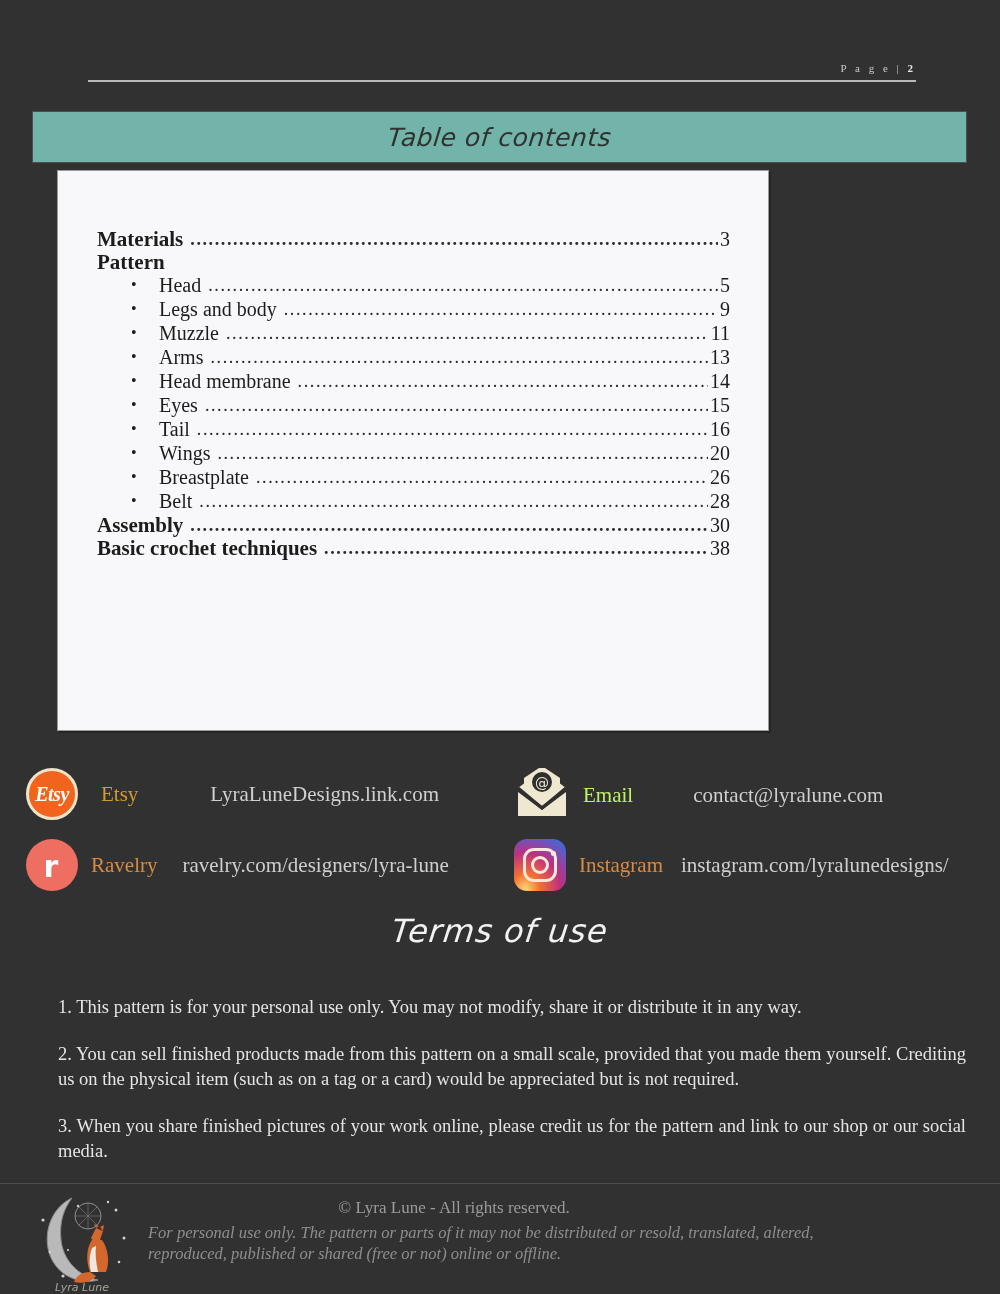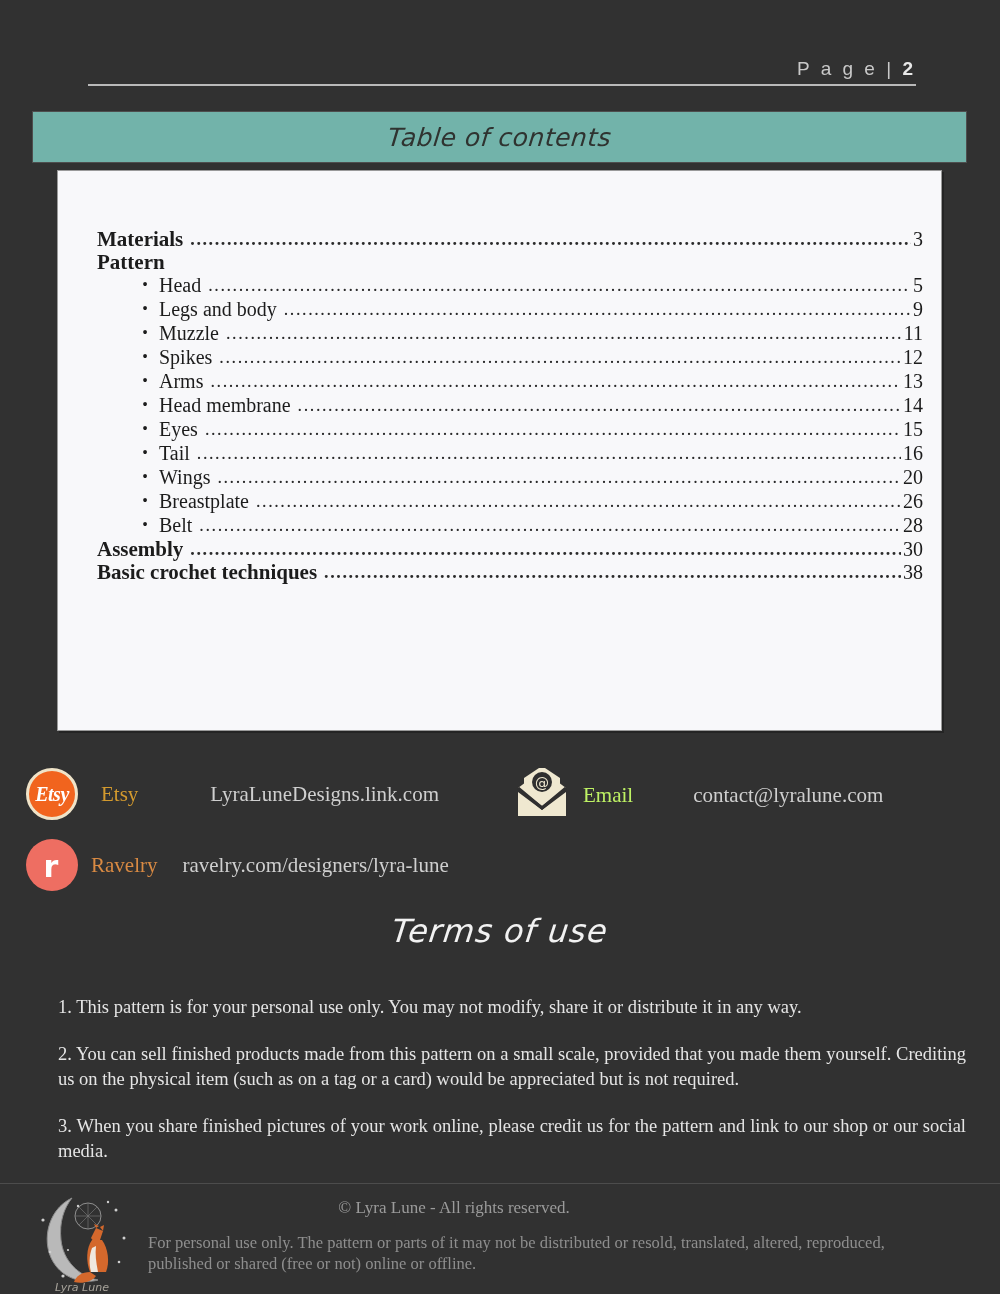--- a/index.html
+++ b/index.html
@@ -12,56 +12,56 @@
   .page { position: relative; width: 1000px; height: 1294px; background: #313131; }
 
   
   .page-header {
     position: absolute; left: 88px; top: 58px; width: 828px;
     text-align: right;
     border-bottom: 2px solid #b9b9b9;
     padding-bottom: 4px;
   }
   .page-header .ph-text {
-    font-family: Liberation Sans, sans-serif;
-    font-size: 19px; letter-spacing: 3px; color: #c9c9c9; margin-top: 48px;
+    font-family: Liberation Serif, serif;
+    font-size: 11px; letter-spacing: 3px; color: #c9c9c9; margin-top: 48px;
   }
   .page-header .ph-num { font-weight: bold; color: #e8e8e8; }
 
   
   .toc-bar {
     position: absolute; left: 32px; top: 111px; width: 935px; height: 52px;
     background: #72b3aa;
     border: 1px solid #4e4e4e;
     display: flex; align-items: center; justify-content: center;
   }
   .toc-bar-title {
     font-family: "DejaVu Sans", sans-serif;
     font-style: italic; font-size: 25px; color: #2f3330;
     letter-spacing: 0.5px;
     transform: skewX(-6deg);
   }
 
   
   .toc-panel {
-    position: absolute; left: 57px; top: 170px; width: 885px; height: 561px;
+    position: absolute; left: 57px; top: 170px; width: 712px; height: 561px;
     background: #f8f8fa;
     border: 1px solid #9a9a9a;
     box-shadow: 2px 2px 0 rgba(0,0,0,0.25);
-    padding: 58px 18px 0 11px;
+    padding: 58px 38px 0 11px;
   }
   .toc-list { list-style: none; }
 
   .toc-row {
     display: flex; align-items: baseline;
     color: #1c1c1c;
     line-height: 1.0;
   }
   .toc-row.level-0 { margin-left: 0px; font-size: 21px; font-weight: bold; height: 23px; }
-  .toc-row.level-1 { margin-left: 62px; font-size: 20px; font-weight: normal; height: 24px; text-align: center; }
+  .toc-row.level-1 { margin-left: 62px; font-size: 20px; font-weight: normal; height: 24px; }
 
   .toc-bullet {
     width: 28px; flex: none; font-size: 16px; line-height: 1;
     color: #1c1c1c; position: relative; top: -2px;
   }
   .toc-bullet::before { content: "\2022"; }
   .toc-bullet.empty::before { content: ""; }
 
   .toc-label { flex: none; white-space: nowrap; }
   .toc-dots {
@@ -159,23 +159,24 @@
     position: absolute; left: 0; top: 1183px; width: 1000px; height: 1px;
     background: #4c4c4c;
   }
   .footer { position: absolute; left: 0; top: 1184px; width: 1000px; height: 110px; }
   .footer-logo { position: absolute; left: 30px; top: 6px; width: 105px; height: 104px; }
   .footer-copy {
     position: absolute; left: 0; top: 14px; width: 908px; text-align: center;
     font-family: "Liberation Serif", serif; font-size: 17px; color: #9b9b9b;
   }
   .footer-note {
-    position: absolute; left: 148px; top: 48px; width: 742px;
+    position: absolute; left: 148px; top: 38px; width: 742px;
     font-family: "Liberation Serif", serif; font-size: 16.5px; color: #8e8e8e;
     line-height: 1.3;
+    font-style: italic;
   }
 </style>
 </head>
 <body>
 
 <div class="page">
 
   <div class="page-header">
     <span class="ph-text">P a g e  | </span><span class="ph-text ph-num">2</span>
   </div>
@@ -208,26 +209,20 @@
           <span class="toc-bullet"></span>
           <span class="toc-label">Legs and body</span>
           <span class="toc-dots"></span>
           <span class="toc-page">9</span>
         </li>
         <li class="toc-row level-1">
           <span class="toc-bullet"></span>
           <span class="toc-label">Muzzle</span>
           <span class="toc-dots"></span>
           <span class="toc-page">11</span>
-        </li>
-        <li class="toc-row level-1">
-          <span class="toc-bullet"></span>
-          <span class="toc-label">Spikes</span>
-          <span class="toc-dots"></span>
-          <span class="toc-page">12</span>
         </li>
         <li class="toc-row level-1">
           <span class="toc-bullet"></span>
           <span class="toc-label">Arms</span>
           <span class="toc-dots"></span>
           <span class="toc-page">13</span>
         </li>
         <li class="toc-row level-1">
           <span class="toc-bullet"></span>
           <span class="toc-label">Head membrane</span>
@@ -309,20 +304,32 @@
     <div class="social-item" style="left:26px; top:79px;">
       <div class="social-icon">
         <div class="icon-ravelry">
             <span>r</span>
           </div>
       </div>
       <div class="social-name rav">Ravelry</div>
       <div class="social-value" style="margin-left:25px;">ravelry.com/designers/lyra-lune</div>
     </div>
 
+    <div class="social-item" style="left:514px; top:79px;">
+      <div class="social-icon">
+        <div class="icon-instagram">
+          <div class="ig-grad"></div>
+          <div class="ig-sq"></div>
+          <div class="ig-lens"></div>
+          <div class="ig-dot"></div>
+        </div>
+      </div>
+      <div class="social-name ig">Instagram</div>
+      <div class="social-value" style="margin-left:18px;">instagram.com/lyralunedesigns/</div>
+    </div>
   </div>
 
   <div class="terms-title">Terms of use</div>
   <div class="terms-body" id="terms-body">
       <div class="terms-p">1. This pattern is for your personal use only. You may not modify, share it or distribute it in any way.</div>
       <div class="terms-p">2. You can sell finished products made from this pattern on a small scale, provided that you made them yourself. Crediting us on the physical item (such as on a tag or a card) would be appreciated but is not required.</div>
       <div class="terms-p">3. When you share finished pictures of your work online, please credit us for the pattern and link to our shop or our social media.</div>
     </div>
 
   <div class="footer-rule"></div>

